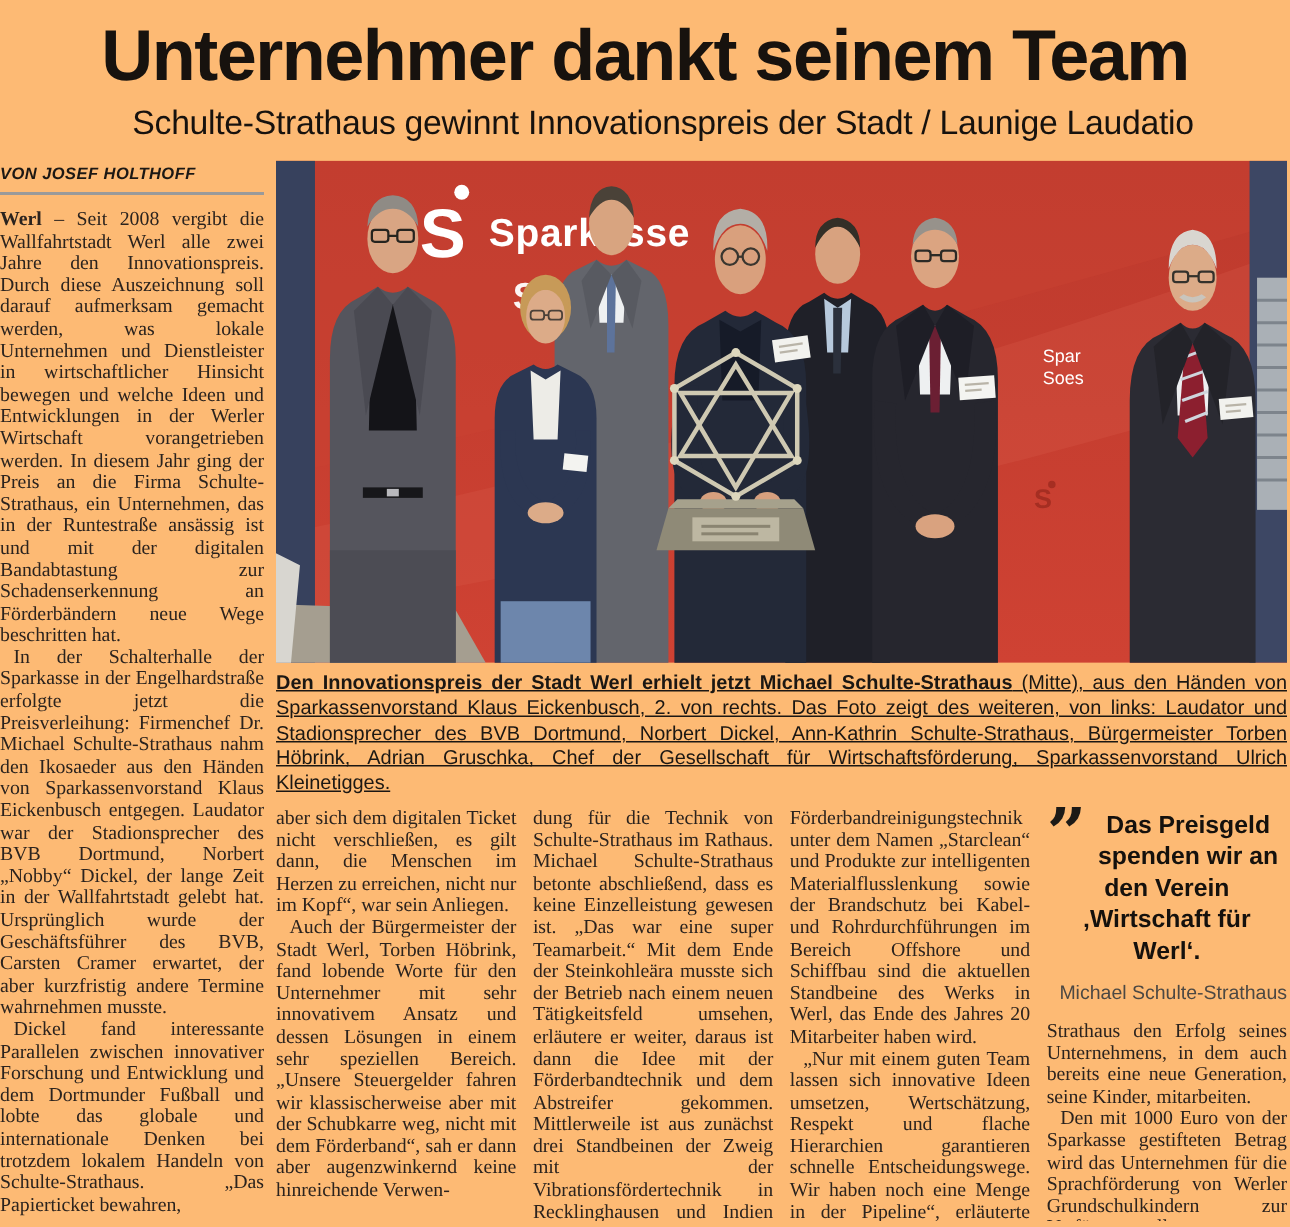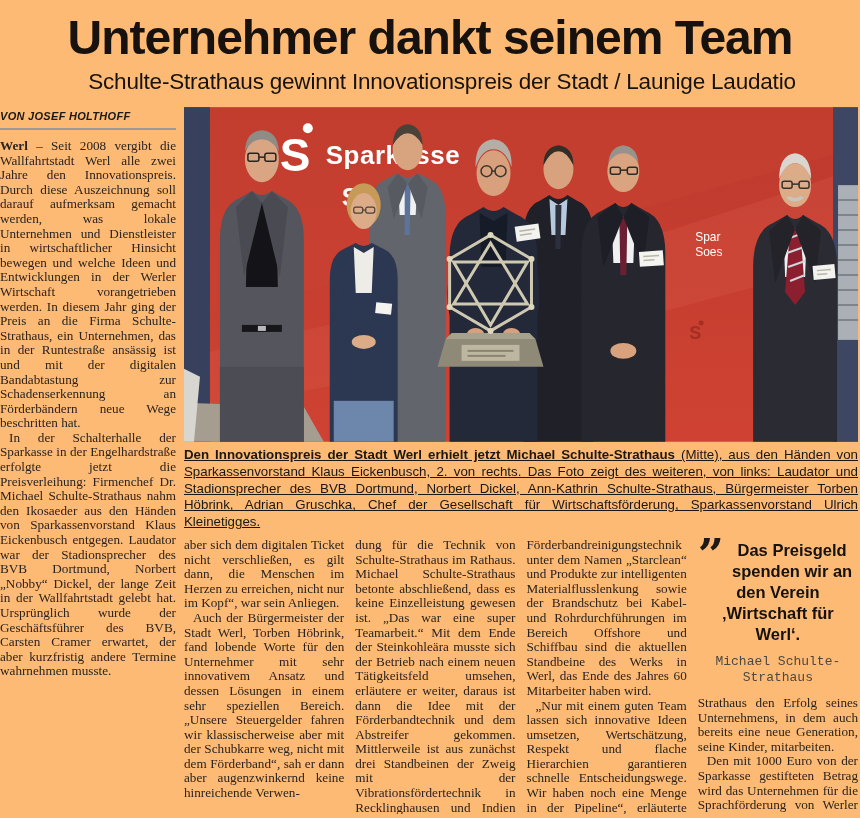--- a/index.html
+++ b/index.html
@@ -31,37 +31,38 @@
   .caption .cap-bold { font-weight:700; }
   
   .cols { display:flex; gap:11px; height:276px; overflow:hidden; }
   .tcol { flex:1; min-width:0; }
   
   .quote { margin:2px 0 10px; }
   .quote-text { font-family:"Liberation Sans",sans-serif; font-weight:700; font-size:16.5px;
                 line-height:21px; text-align:center; color:#15110d; }
   .quote-mark { float:left; font-family:"DejaVu Serif",serif; font-weight:700; font-size:46px;
                 line-height:30px; color:#1d1a16; margin:0 2px 0 0; }
-  .quote-attr { font-family:Liberation Mono, monospace; font-size:13px; line-height:16px;
-                color:#4c4843; text-align:center; margin-top:9px; }
+  .quote-attr { font-family:Liberation Sans, sans-serif; font-size:13px; line-height:16px;
+                color:#4c4843; text-align:right; margin-top:9px; }
 </style>
 </head>
 <body>
 
 <div class="page">
 
   <h1 class="headline">Unternehmer dankt seinem Team</h1>
   <div class="subhead">Schulte-Strathaus gewinnt Innovationspreis der Stadt / Launige Laudatio</div>
 
   <div class="content">
 
     <div class="col-first body-text">
       <div class="byline">VON JOSEF HOLTHOFF</div>
       <p><span class="lead">Werl</span><span> – Seit 2008 vergibt die Wallfahrtstadt Werl alle zwei Jahre den Innovationspreis. Durch diese Auszeichnung soll darauf aufmerksam gemacht werden, was lokale Unternehmen und Dienstleister in wirtschaftlicher Hinsicht bewegen und welche Ideen und Entwicklungen in der Werler Wirtschaft vorangetrieben werden. In diesem Jahr ging der Preis an die Firma Schulte-Strathaus, ein Unternehmen, das in der Runtestraße ansässig ist und mit der digitalen Bandabtastung zur Schadenserkennung an Förderbändern neue Wege beschritten hat.</span></p>
       <p>In der Schalterhalle der Sparkasse in der Engelhardstraße erfolgte jetzt die Preisverleihung: Firmenchef Dr. Michael Schulte-Strathaus nahm den Ikosaeder aus den Händen von Sparkassenvorstand Klaus Eickenbusch entgegen. Laudator war der Stadionsprecher des BVB Dortmund, Norbert „Nobby“ Dickel, der lange Zeit in der Wallfahrtstadt gelebt hat. Ursprünglich wurde der Geschäftsführer des BVB, Carsten Cramer erwartet, der aber kurzfristig andere Termine wahrnehmen musste.</p>
+      <p>Dickel fand interessante Parallelen zwischen innovativer Forschung und Entwicklung und dem Dortmunder Fußball und lobte das globale und internationale Denken bei trotzdem lokalem Handeln von Schulte-Strathaus. „Das Papierticket bewahren,</p>
     </div>
 
     <div class="main-right">
 
       <svg class="photo" viewBox="0 0 675 335" width="674" height="335" xmlns="http://www.w3.org/2000/svg">
         <defs>
           <linearGradient id="bgred" x1="0" y1="0" x2="0" y2="1">
             <stop offset="0" stop-color="#bd3a2d"></stop>
               <stop offset="1" stop-color="#cf4233"></stop>
           </linearGradient>
@@ -241,21 +242,21 @@
 
       <div class="cols body-text">
         <div class="tcol">
           <p>aber sich dem digitalen Ticket nicht verschließen, es gilt dann, die Menschen im Herzen zu erreichen, nicht nur im Kopf“, war sein Anliegen.</p>
           <p>Auch der Bürgermeister der Stadt Werl, Torben Höbrink, fand lobende Worte für den Unternehmer mit sehr innovativem Ansatz und dessen Lösungen in einem sehr speziellen Bereich. „Unsere Steuergelder fahren wir klassischerweise aber mit der Schubkarre weg, nicht mit dem Förderband“, sah er dann aber augenzwinkernd keine hinreichende Verwen-</p>
         </div>
         <div class="tcol">
           <p>dung für die Technik von Schulte-Strathaus im Rathaus. Michael Schulte-Strathaus betonte abschließend, dass es keine Einzelleistung gewesen ist. „Das war eine super Teamarbeit.“ Mit dem Ende der Steinkohleära musste sich der Betrieb nach einem neuen Tätigkeitsfeld umsehen, erläutere er weiter, daraus ist dann die Idee mit der Förderbandtechnik und dem Abstreifer gekommen. Mittlerweile ist aus zunächst drei Standbeinen der Zweig mit der Vibrationsfördertechnik in Recklinghausen und Indien abgelegt worden. Die</p>
         </div>
         <div class="tcol">
-          <p>Förderbandreinigungstechnik unter dem Namen „Starclean“ und Produkte zur intelligenten Materialflusslenkung sowie der Brandschutz bei Kabel- und Rohrdurchführungen im Bereich Offshore und Schiffbau sind die aktuellen Standbeine des Werks in Werl, das Ende des Jahres 60 Mitarbeiter haben wird.</p>
+          <p>Förderbandreinigungstechnik unter dem Namen „Starclean“ und Produkte zur intelligenten Materialflusslenkung sowie der Brandschutz bei Kabel- und Rohrdurchführungen im Bereich Offshore und Schiffbau sind die aktuellen Standbeine des Werks in Werl, das Ende des Jahres 20 Mitarbeiter haben wird.</p>
           <p>„Nur mit einem guten Team lassen sich innovative Ideen umsetzen, Wertschätzung, Respekt und flache Hierarchien garantieren schnelle Entscheidungswege. Wir haben noch eine Menge in der Pipeline“, erläuterte Schulte-</p>
         </div>
         <div class="tcol">
           <div class="quote">
             <div class="quote-text">
               <span class="quote-mark">”</span><span>Das Preisgeld spenden wir an den Verein ‚Wirtschaft für Werl‘.</span>
             </div>
             <div class="quote-attr">Michael Schulte-Strathaus</div>
           </div>
           <p>Strathaus den Erfolg seines Unternehmens, in dem auch bereits eine neue Generation, seine Kinder, mitarbeiten.</p>

